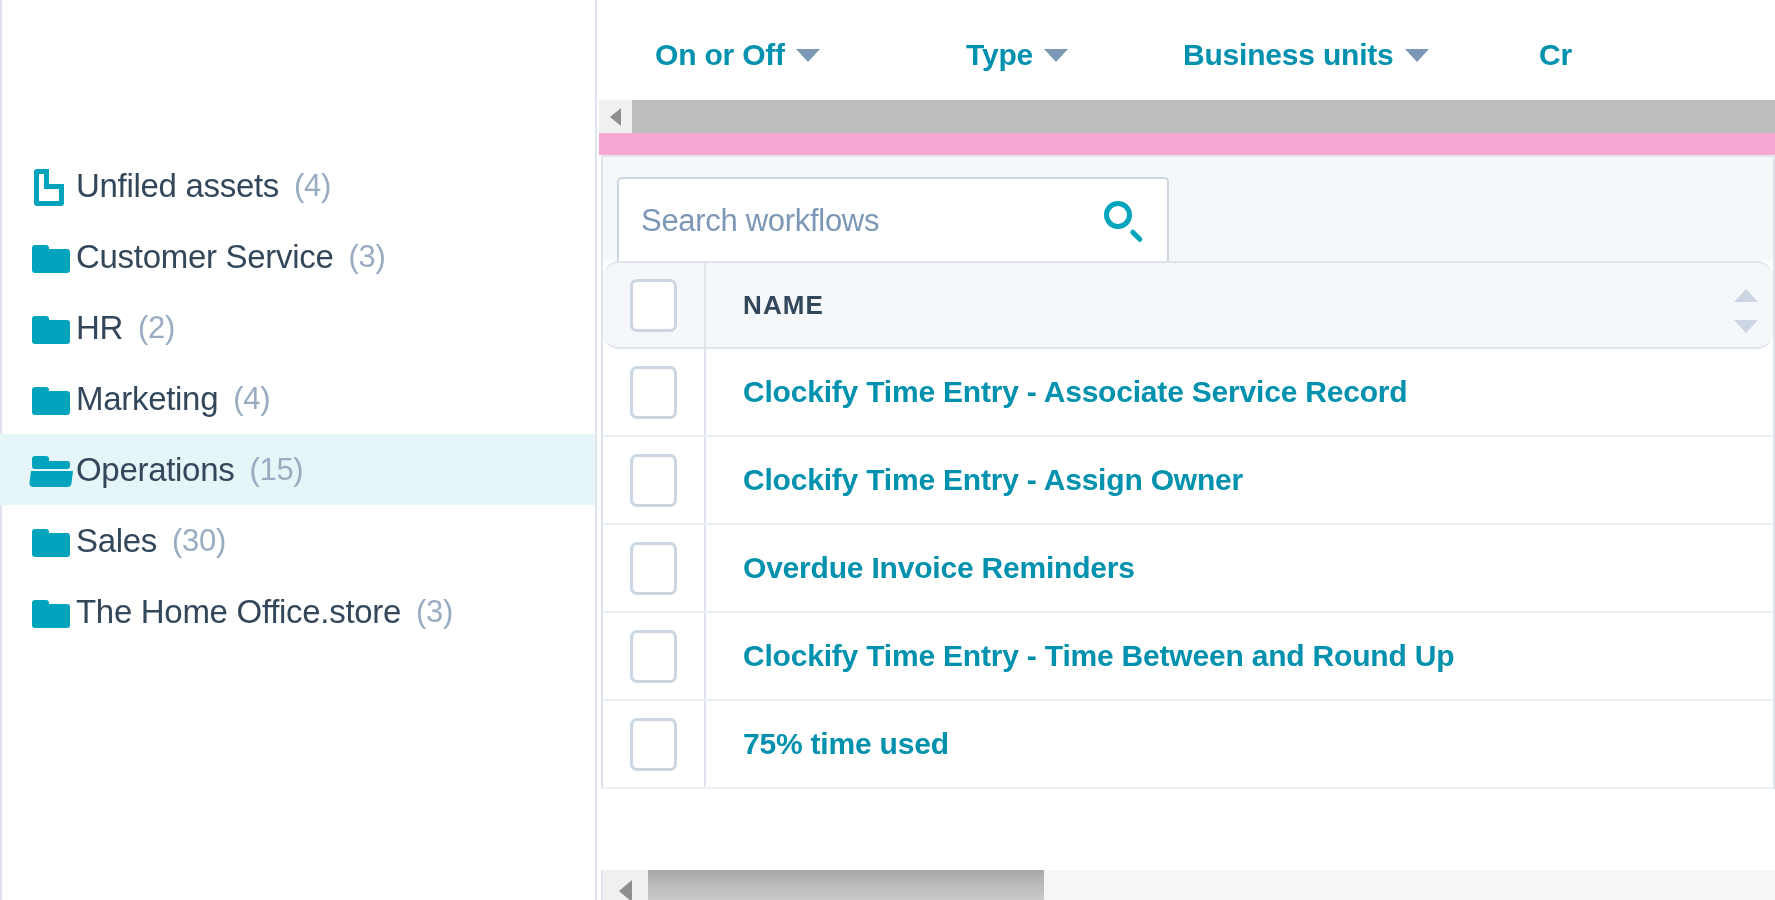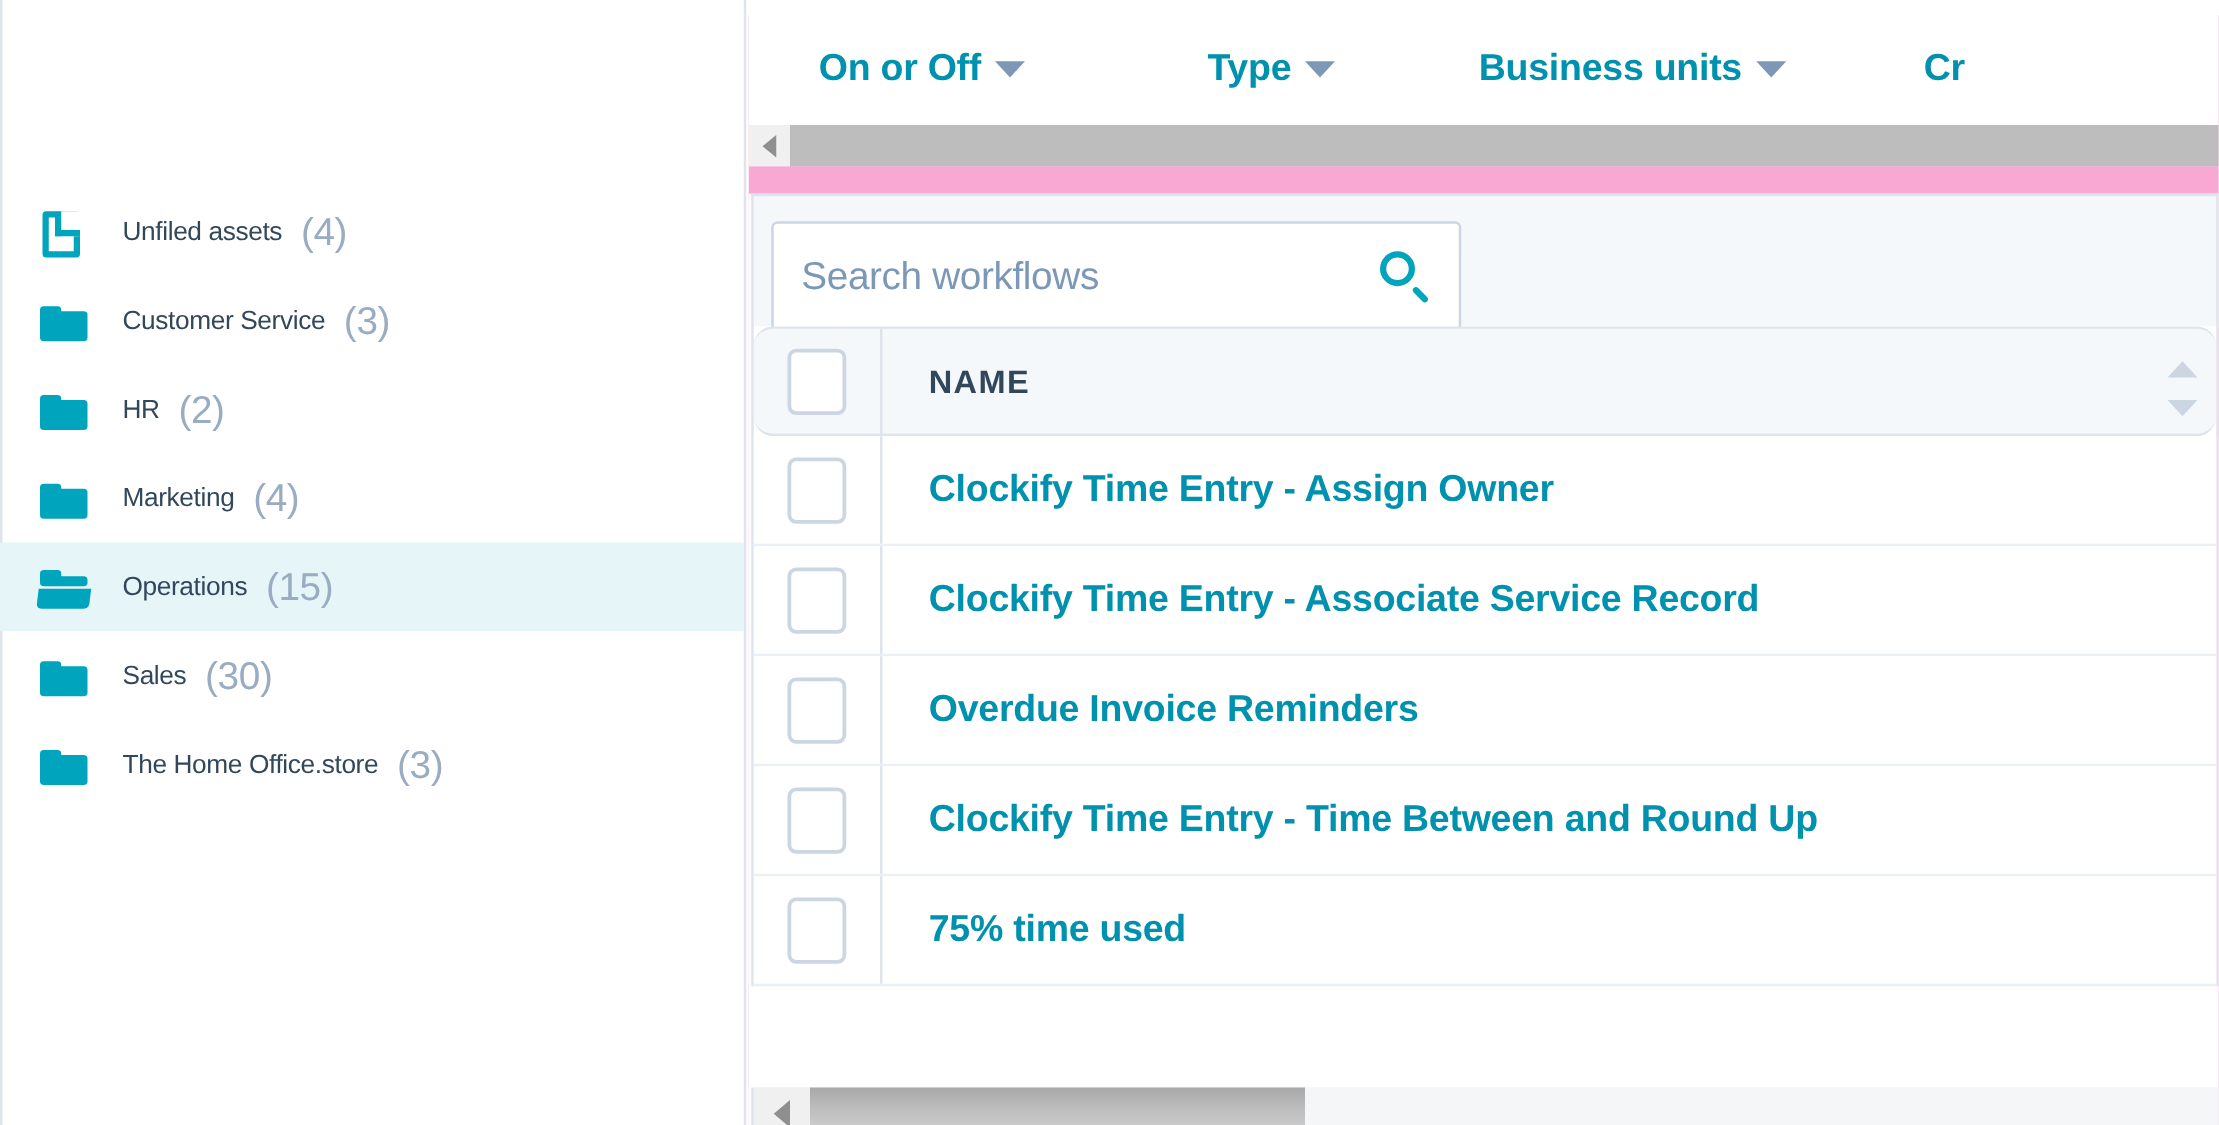--- a/index.html
+++ b/index.html
@@ -145,24 +145,24 @@
     right: -5px; top: -5px;
     width: 15px; height: 15px;
     background: #ffffff;
     border-left: 5px solid #00a4bd;
     border-bottom: 5px solid #00a4bd;
     transform: rotate(0deg);
   }
 
   .folder-label {
     color: #33475b;
-    font-size: 21px;
+    font-size: 33px;
     letter-spacing: -0.3px;
     white-space: nowrap;
-    margin-left: 24px;
+    margin-left: 2px;
   }
   .folder-count {
     color: #99acc2;
     font-size: 31px;
     letter-spacing: -0.3px;
     margin-left: 15px;
     white-space: nowrap;
   }
 
   
@@ -519,30 +519,30 @@
                 <span class="tri-down"></span>
             </span>
           </div>
         </div>
 
         <div class="table-row">
           <div class="cell-check">
             <span class="checkbox"></span>
           </div>
           <div class="cell-name">
-            <span class="row-name-link">Clockify Time Entry - Assign Owner</span>
+            <span class="row-name-link">Clockify Time Entry - Associate Service Record</span>
           </div>
         </div>
 
         <div class="table-row">
           <div class="cell-check">
             <span class="checkbox"></span>
           </div>
           <div class="cell-name">
-            <span class="row-name-link">Clockify Time Entry - Associate Service Record</span>
+            <span class="row-name-link">Clockify Time Entry - Assign Owner</span>
           </div>
         </div>
 
         <div class="table-row">
           <div class="cell-check">
             <span class="checkbox"></span>
           </div>
           <div class="cell-name">
             <span class="row-name-link">Overdue Invoice Reminders</span>
           </div>

